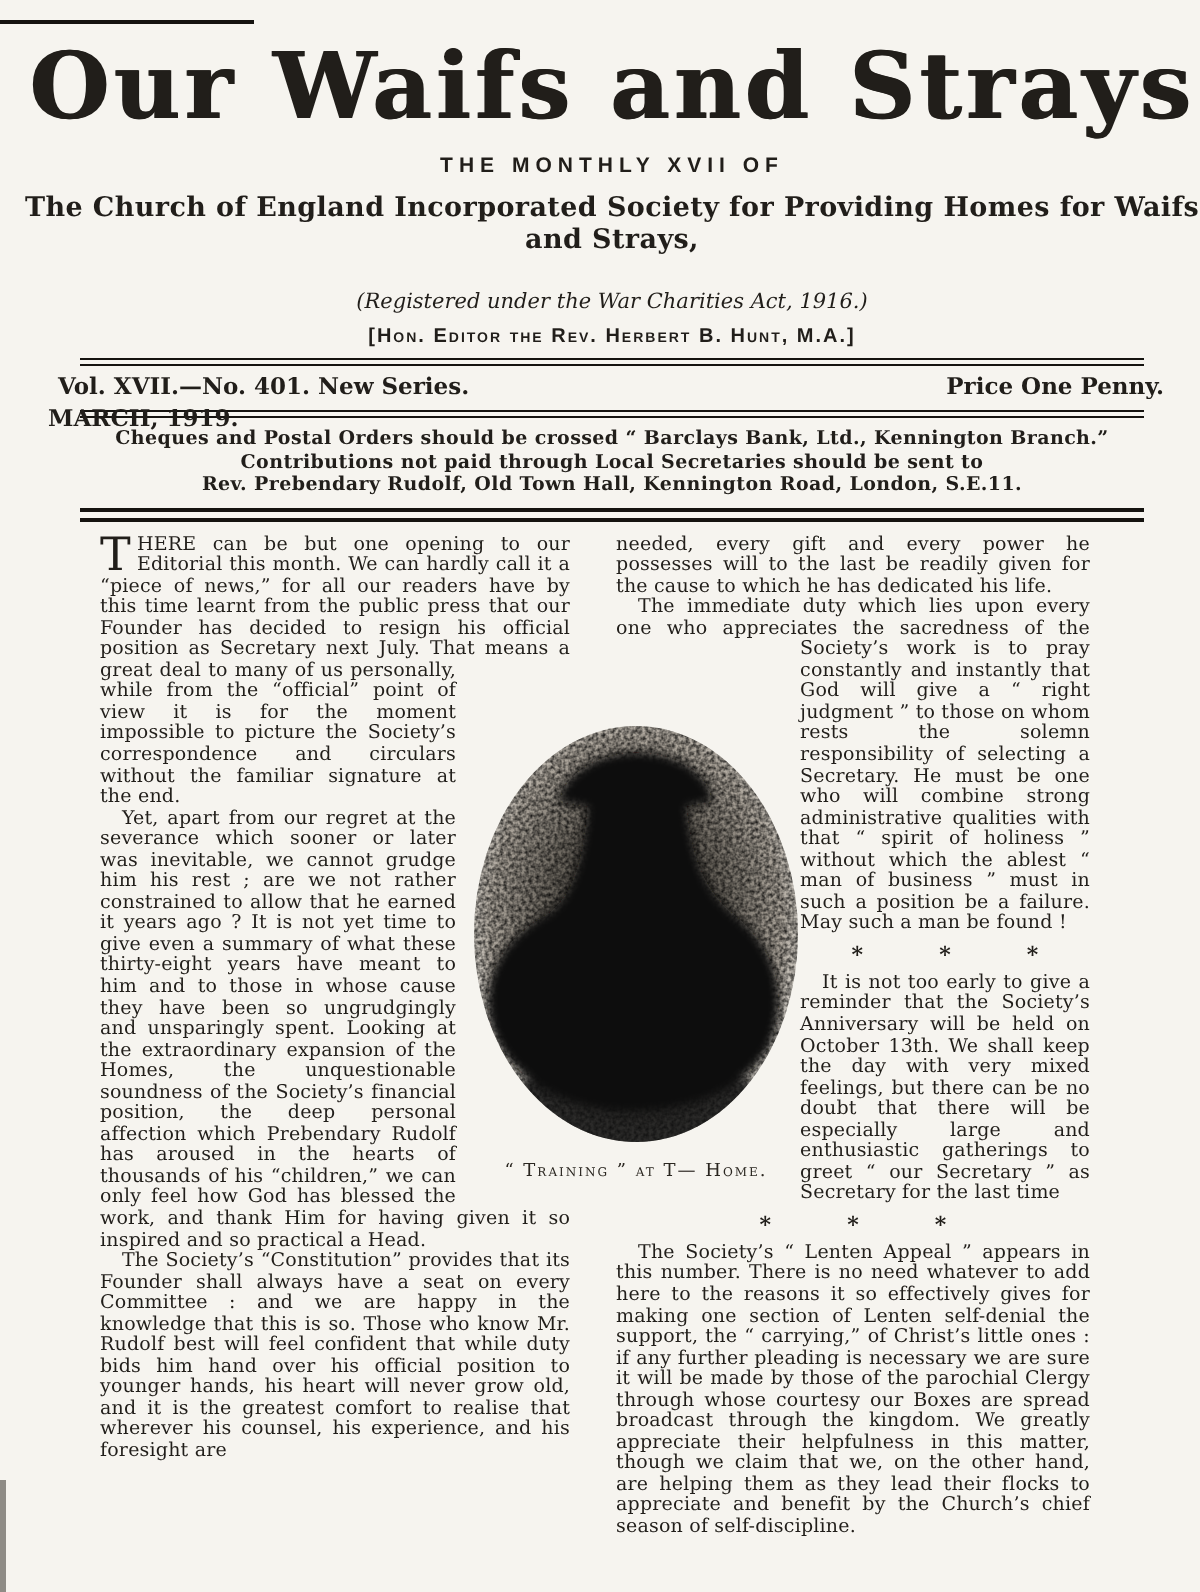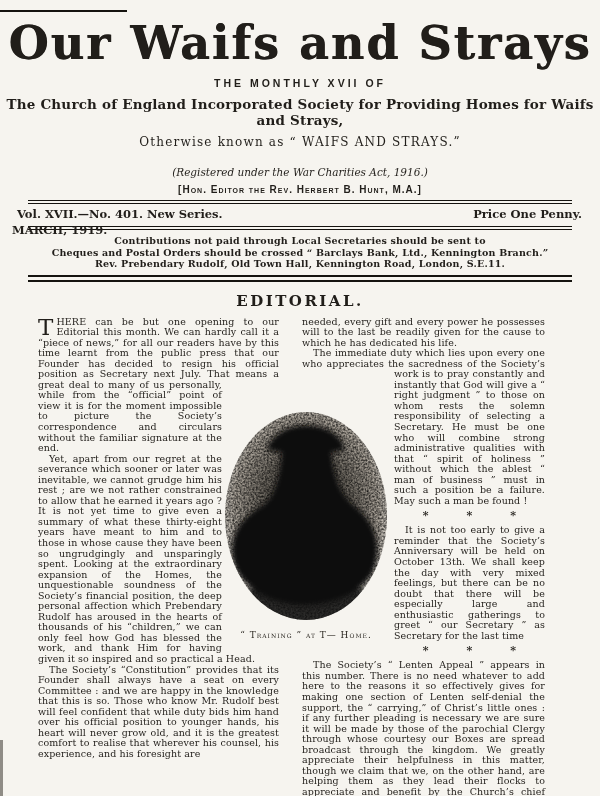--- a/index.html
+++ b/index.html
@@ -1,20 +1,21 @@
 <!DOCTYPE html>
 <html><head>
 <meta charset="utf-8">
 <style>
   * { margin:0; padding:0; box-sizing:border-box; }
   html,body { background:#dddbd6; }
   .page {
     position:relative; width:600px; height:796px; margin:0 auto;
     background:#f6f4ef; color:#211e1a; overflow:hidden;
     font-family:"DejaVu Serif", serif;
+    padding-left:12px;
   }
   .artifact-top { position:absolute; top:10px; left:0; width:127px; height:2px; background:#15130f; }
   .artifact-left { position:absolute; bottom:0; left:0; width:3px; height:56px; background:#3a362f; opacity:.55; }
 
   
   .masthead { text-align:center; padding-top:18px; }
   .paper-title {
     font-size:46px; font-weight:bold; line-height:50px; letter-spacing:2px;
     text-shadow:0.6px 0 currentColor;
   }
@@ -56,41 +57,39 @@
 <body>
 
 <div class="page">
   <div class="artifact-top"></div>
   <div class="artifact-left"></div>
 
   <header class="masthead">
     <h1 class="paper-title">Our Waifs and Strays</h1>
     <div class="sub1">THE MONTHLY XVII OF</div>
     <div class="sub2">The Church of England Incorporated Society for Providing Homes for Waifs and Strays,</div>
-    <div class="sub3">Otherwise known as “ WAIFS AND STRAYS.”</div>
     <div class="reg">(Registered under the War Charities Act, 1916.)</div>
     <div class="editor">[Hon. Editor the Rev. Herbert B. Hunt, M.A.]</div>
   </header>
 
   <div class="rule-double"></div>
   <div class="issue-bar">
     <span class="issue-vol">Vol. XVII.—No. 401.  New Series.</span>
     <span class="issue-date">MARCH, 1919.</span>
     <span class="issue-price">Price One Penny.</span>
   </div>
   <div class="rule-double"></div>
 
   <div class="notice">
+    <div>Cheques and Postal Orders should be crossed “ Barclays Bank, Ltd., Kennington Branch.”</div>
     <div>Contributions not paid through Local Secretaries should be sent to</div>
-    <div>Cheques and Postal Orders should be crossed “ Barclays Bank, Ltd., Kennington Branch.”</div>
     <div>Rev. Prebendary Rudolf, Old Town Hall, Kennington Road, London, S.E.11.</div>
   </div>
   <div class="rule-heavy"></div>
 
-  <h2 class="editorial-heading">EDITORIAL.</h2>
 
   <div class="body-wrap">
     <div class="col col-left">
       <div class="spacer-l"></div>
       <p class="flush"><span class="dropcap">T</span><span>HERE can be but one opening to our Editorial this month.  We can hardly call it a “piece of news,” for all our readers have by this time learnt from the public press that our Founder has decided to resign his official position as Secretary next July.  That means a great deal to many of us personally, while from the “official” point of view it is for the moment impossible to picture the Society’s correspondence and circulars without the familiar signature at the end.</span></p>
       <p>Yet, apart from our regret at the severance which sooner or later was inevitable, we cannot grudge him his rest ; are we not rather constrained to allow that he earned it years ago ?  It is not yet time to give even a summary of what these thirty-eight years have meant to him and to those in whose cause they have been so ungrudgingly and unsparingly spent.  Looking at the extraordinary expansion of the Homes, the unquestionable soundness of the Society’s financial position, the deep personal affection which Prebendary Rudolf has aroused in the hearts of thousands of his “children,” we can only feel how God has blessed the work, and thank Him for having given it so inspired and so practical a Head.</p>
       <p>The Society’s “Constitution” provides that its Founder shall always have a seat on every Committee : and we are happy in the knowledge that this is so.  Those who know Mr. Rudolf best will feel confident that while duty bids him hand over his official position to younger hands, his heart will never grow old, and it is the greatest comfort to realise that wherever his counsel, his experience, and his foresight are</p>
     </div>
 
     <div class="col col-right">

